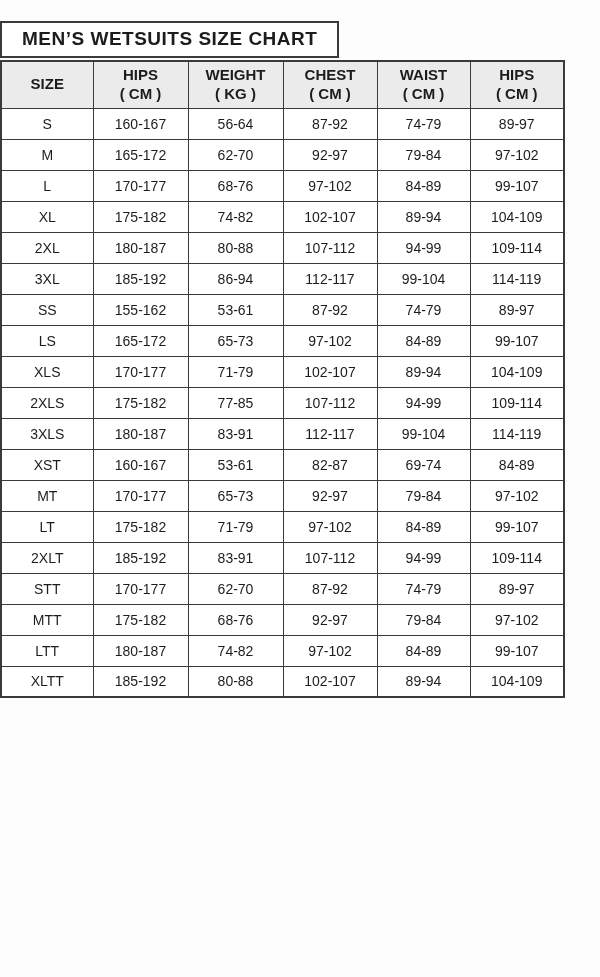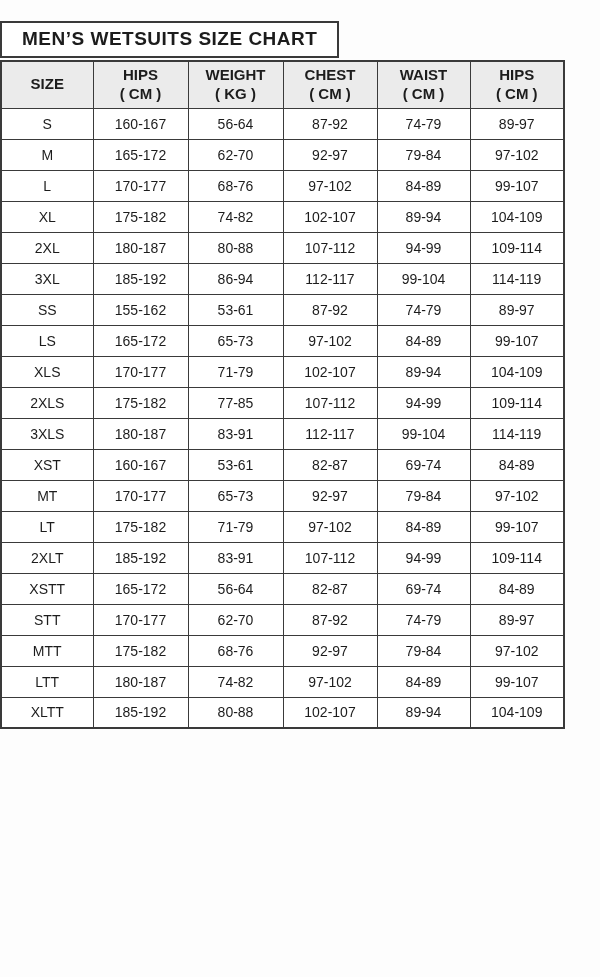--- a/index.html
+++ b/index.html
@@ -224,28 +224,20 @@
         </tr>
         <tr>
           <td>2XLT</td>
           <td>185-192</td>
           <td>83-91</td>
           <td>107-112</td>
           <td>94-99</td>
           <td>109-114</td>
         </tr>
         <tr>
-          <td>XSTT</td>
-          <td>165-172</td>
-          <td>56-64</td>
-          <td>82-87</td>
-          <td>69-74</td>
-          <td>84-89</td>
-        </tr>
-        <tr>
           <td>STT</td>
           <td>170-177</td>
           <td>62-70</td>
           <td>87-92</td>
           <td>74-79</td>
           <td>89-97</td>
         </tr>
         <tr>
           <td>MTT</td>
           <td>175-182</td>

